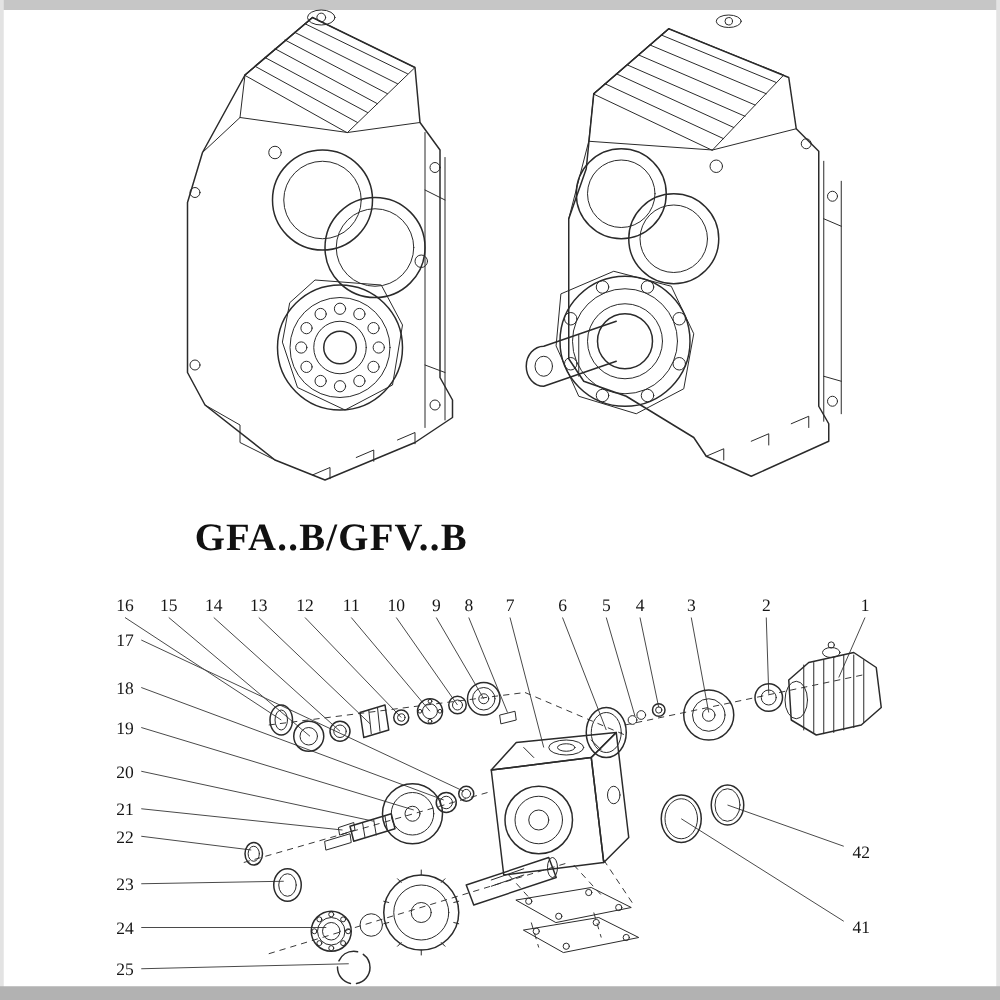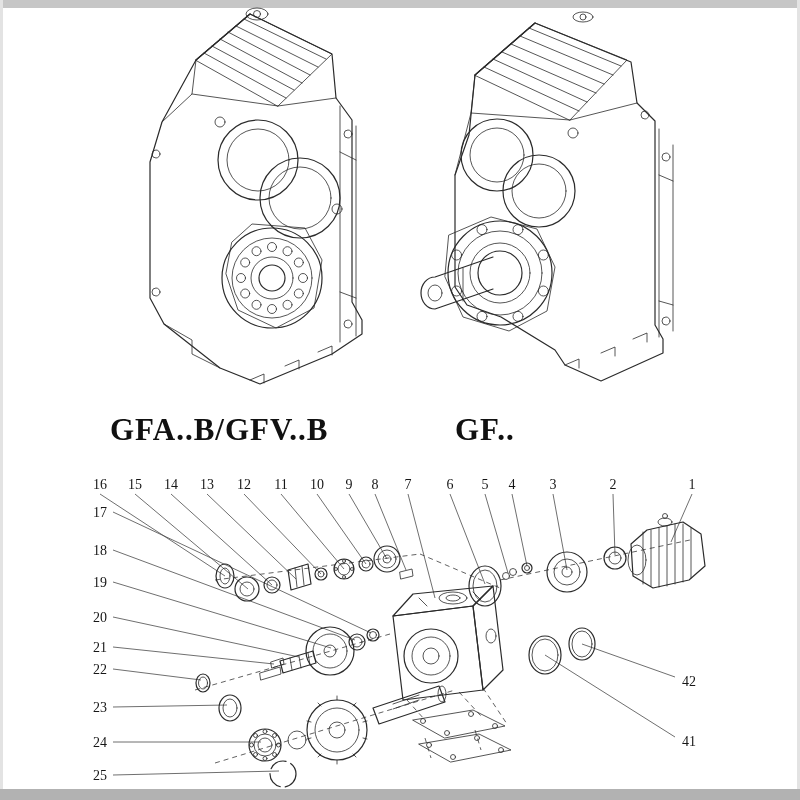--- a/index.html
+++ b/index.html
@@ -11,21 +11,21 @@
   .edge-side{position:absolute;top:0;height:100%;width:3px;background:#e3e3e3;}
   .edge-side.left{left:0;}
   .edge-side.right{right:0;}
   svg{position:absolute;}
   .lineart{stroke:#2b2b2b;fill:none;stroke-width:1.2;stroke-linejoin:round;stroke-linecap:round;}
   .thin{stroke-width:0.8;}
   .dash{stroke-dasharray:5 4;stroke-width:0.8;stroke:#3a3a3a;}
   .leader{stroke:#4a4a4a;stroke-width:0.8;fill:none;}
   .callout{font-family:"Liberation Serif",serif;font-size:14px;fill:#161616;}
   .model-label{position:absolute;top:412px;font-weight:bold;font-size:31px;color:#111;
-               text-align:left;letter-spacing:1px;}
+               text-align:center;letter-spacing:1px;}
   .model-label.left{left:110px;width:310px;}
   .model-label.right{left:455px;width:180px;}
 </style>
 </head>
 <body>
 
 <div class="page">
 
   <div class="edge top"></div>
   <div class="edge-side left"></div>
@@ -174,21 +174,20 @@
       </g>
       <g class="thin">
         <path d="M160,360 l14,-6 l0,9"></path>
         <path d="M196,348 l14,-6 l0,9"></path>
         <path d="M228,334 l14,-6 l0,9"></path>
       </g>
     </g>
   </svg>
 
   <div class="model-label left">GFA..B/GFV..B</div>
-  <div class="model-label right">GF..</div>
 
   <svg style="left:75px;top:458px" width="660" height="340" viewBox="0 0 660 340">
 
     <g class="leader">
       <line x1="25" y1="36" x2="150" y2="118"></line>
       <line x1="60" y1="36" x2="173" y2="131"></line>
       <line x1="96" y1="36" x2="197" y2="127"></line>
       <line x1="132" y1="36" x2="221" y2="121"></line>
       <line x1="169" y1="36" x2="246" y2="116"></line>
       <line x1="206" y1="36" x2="269" y2="111"></line>

